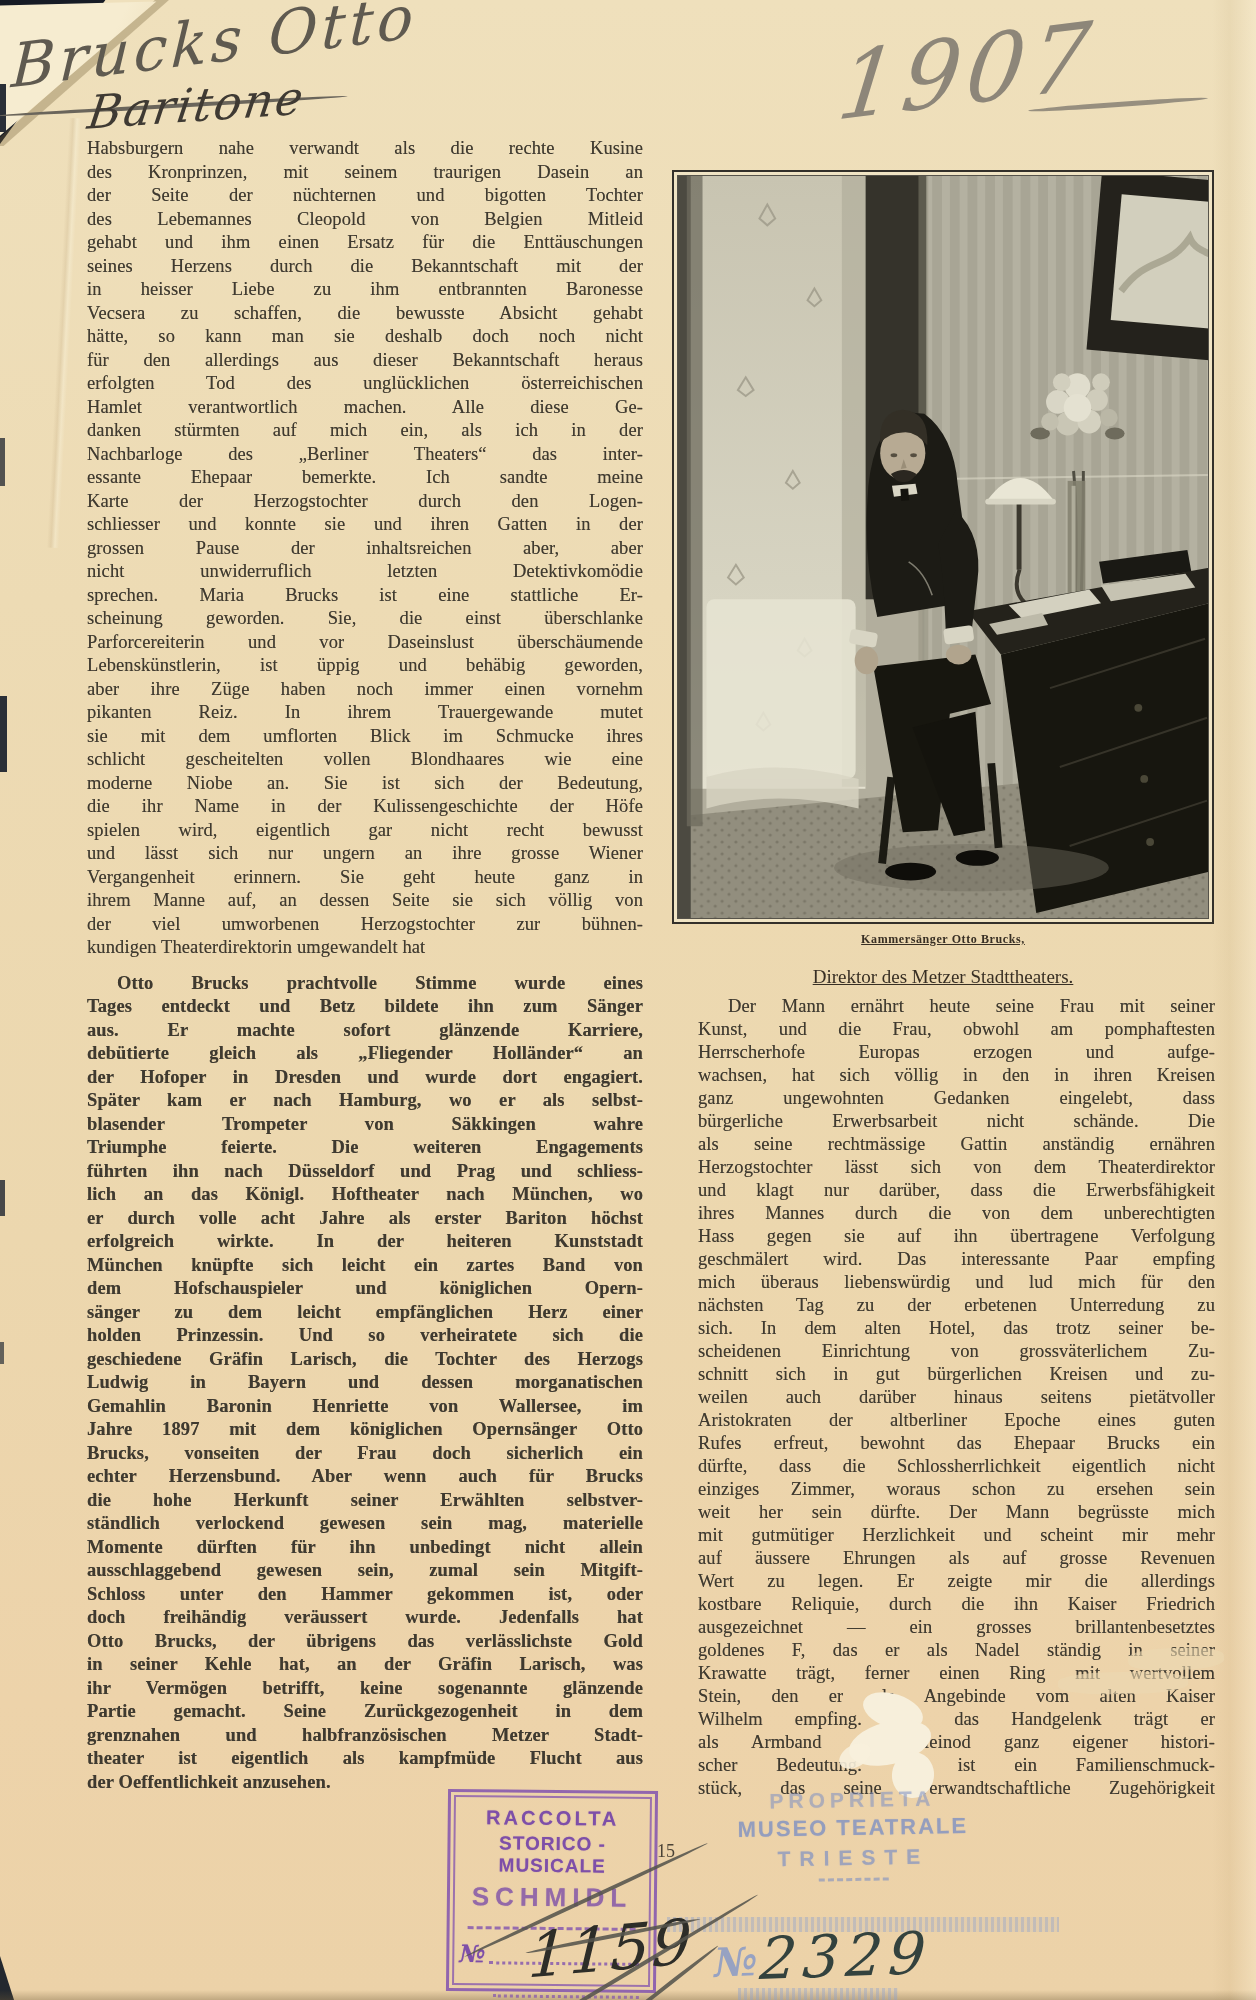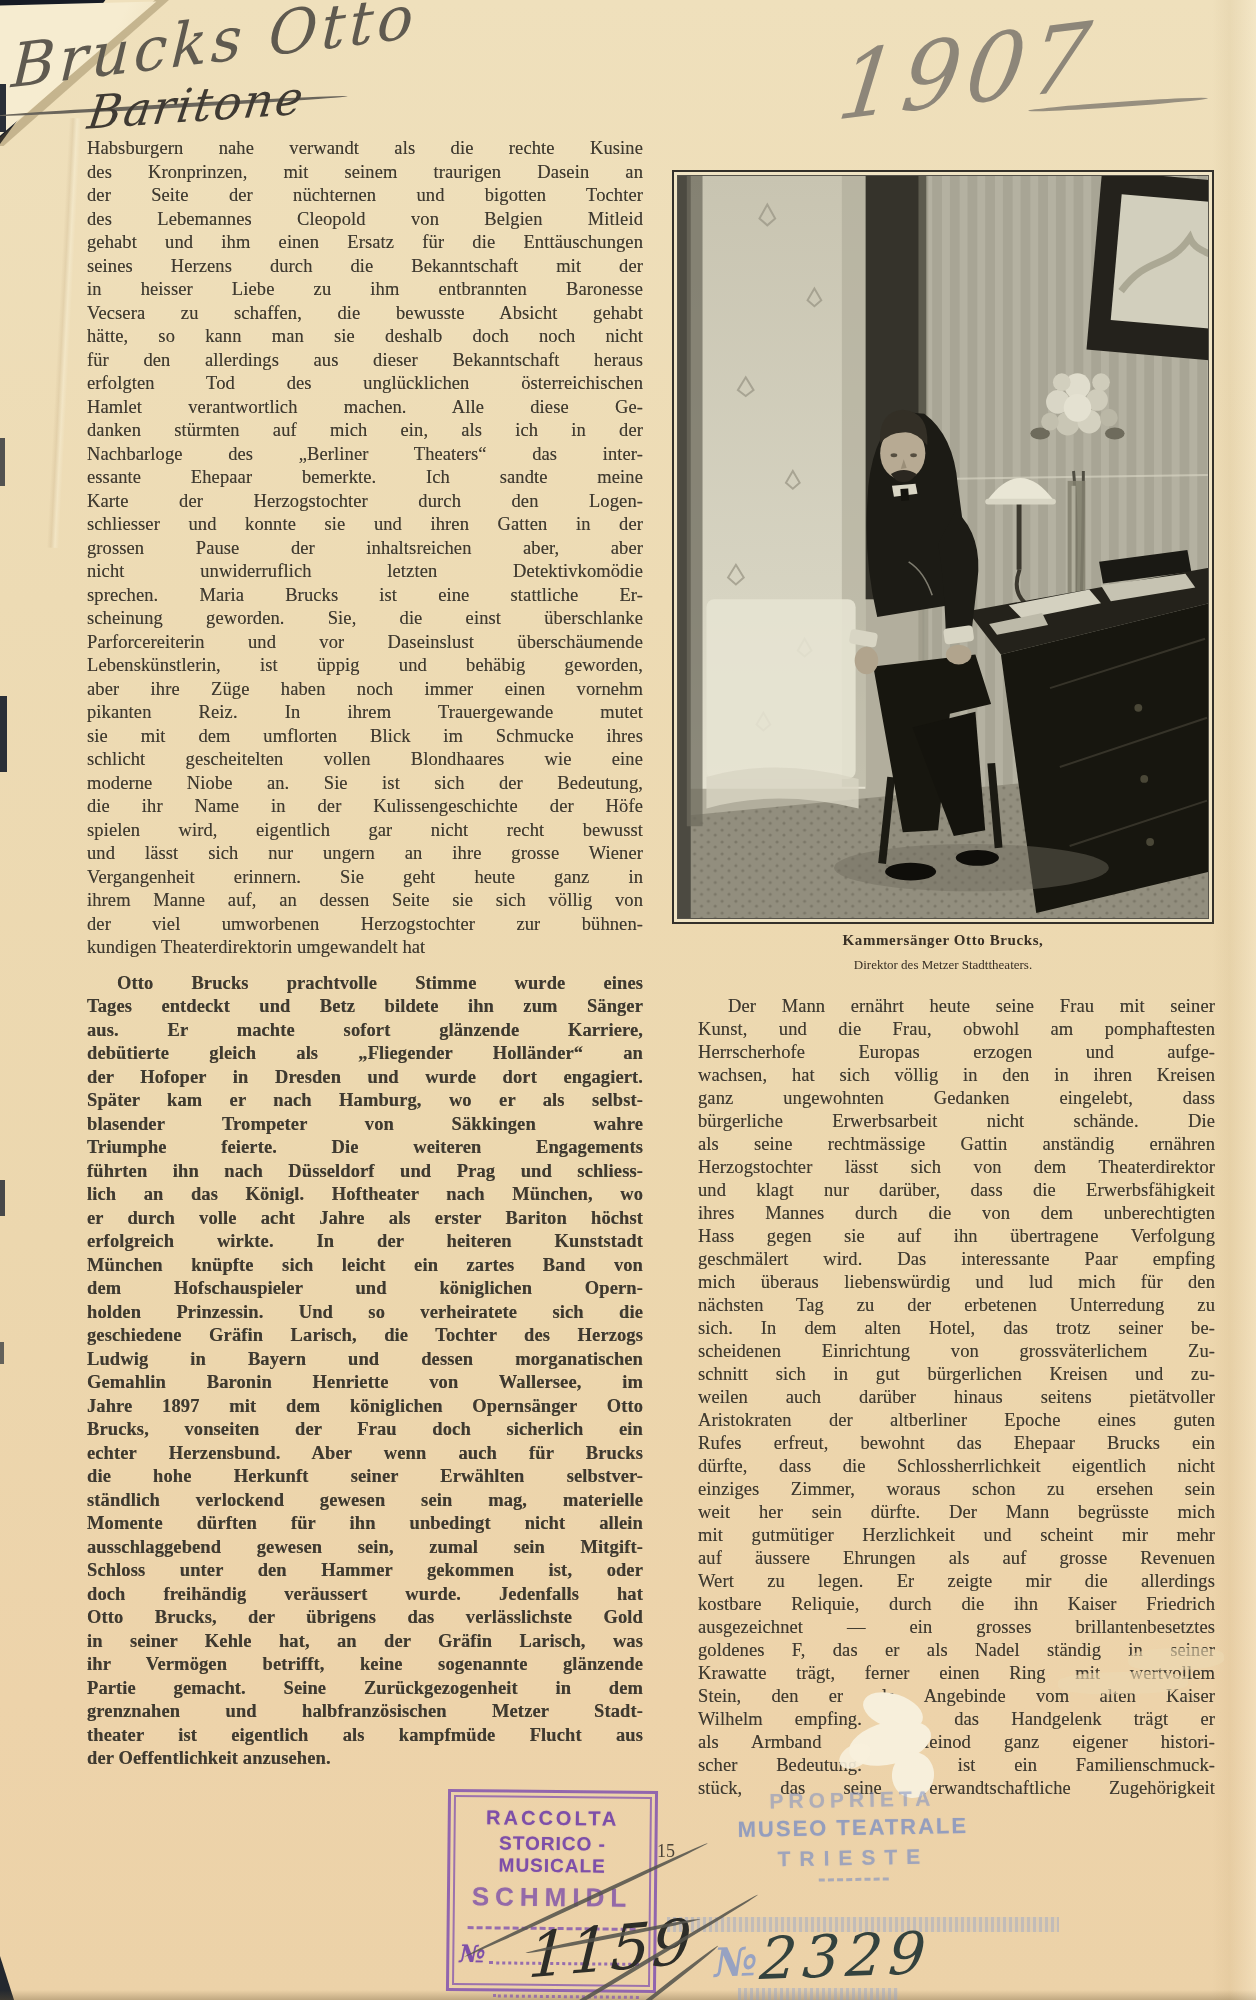--- a/index.html
+++ b/index.html
@@ -50,22 +50,22 @@
   .col-right .tline{line-height:23px;}
   .tline{text-align:justify;text-align-last:justify;}
   .last-left .tline:last-child{text-align-last:left;}
   .indent-first .tline:first-child{text-indent:30px;}
   .para2{margin-top:12px;font-weight:bold;}
   
   .photo{position:absolute;left:672px;top:170px;width:542px;height:754px;
     border:2px solid #33302a;background:#f0e4c4;padding:3px;box-sizing:border-box;}
   .photo svg{display:block;width:100%;height:100%;}
   .caption{position:absolute;left:672px;top:932px;width:542px;text-align:center;color:#382f24;}
-  .caption .c1{font-weight:bold;font-size:15px;letter-spacing:.6px;}
-  .caption .c2{font-size:13px;margin-top:8px;}
+  .caption .c1{font-weight:bold;font-size:12px;letter-spacing:.6px;text-decoration:underline;}
+  .caption .c2{font-size:19px;margin-top:19px;text-decoration:underline;}
   
   .tear{position:absolute;background:#f7efdb;border-radius:50%;}
   .t1{left:862px;top:1694px;width:62px;height:34px;transform:rotate(18deg);}
   .t2{left:848px;top:1722px;width:84px;height:42px;transform:rotate(-14deg);}
   .t3{left:892px;top:1752px;width:42px;height:46px;transform:rotate(8deg);}
   .t4{left:838px;top:1745px;width:34px;height:22px;transform:rotate(-30deg);opacity:.9;}
   .fade{position:absolute;background:rgba(236,217,178,.62);border-radius:40%;}
   .f1{left:1128px;top:1648px;width:96px;height:22px;transform:rotate(-2deg);}
   .f2{left:1058px;top:1672px;width:130px;height:22px;transform:rotate(-1deg);}
   
@@ -177,20 +177,21 @@
         <div class="tline">der Hofoper in Dresden und wurde dort engagiert.</div>
         <div class="tline">Später kam er nach Hamburg, wo er als selbst-</div>
         <div class="tline">blasender Trompeter von Säkkingen wahre</div>
         <div class="tline">Triumphe feierte.  Die weiteren Engagements</div>
         <div class="tline">führten ihn nach Düsseldorf und Prag und schliess-</div>
         <div class="tline">lich an das Königl. Hoftheater nach München, wo</div>
         <div class="tline">er durch volle acht Jahre als erster Bariton höchst</div>
         <div class="tline">erfolgreich wirkte.  In der heiteren Kunststadt</div>
         <div class="tline">München knüpfte sich leicht ein zartes Band von</div>
         <div class="tline">dem Hofschauspieler und königlichen Opern-</div>
+        <div class="tline">sänger zu dem leicht empfänglichen Herz einer</div>
         <div class="tline">holden Prinzessin.  Und so verheiratete sich die</div>
         <div class="tline">geschiedene Gräfin Larisch, die Tochter des Herzogs</div>
         <div class="tline">Ludwig in Bayern und dessen morganatischen</div>
         <div class="tline">Gemahlin Baronin Henriette von Wallersee, im</div>
         <div class="tline">Jahre 1897 mit dem königlichen Opernsänger Otto</div>
         <div class="tline">Brucks, vonseiten der Frau doch sicherlich ein</div>
         <div class="tline">echter Herzensbund.  Aber wenn auch für Brucks</div>
         <div class="tline">die hohe Herkunft seiner Erwählten selbstver-</div>
         <div class="tline">ständlich verlockend gewesen sein mag, materielle</div>
         <div class="tline">Momente dürften für ihn unbedingt nicht allein</div>

